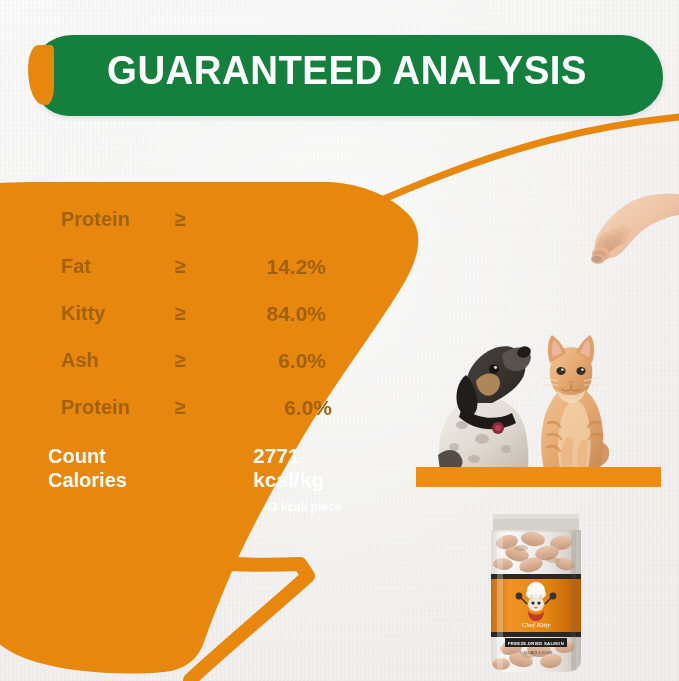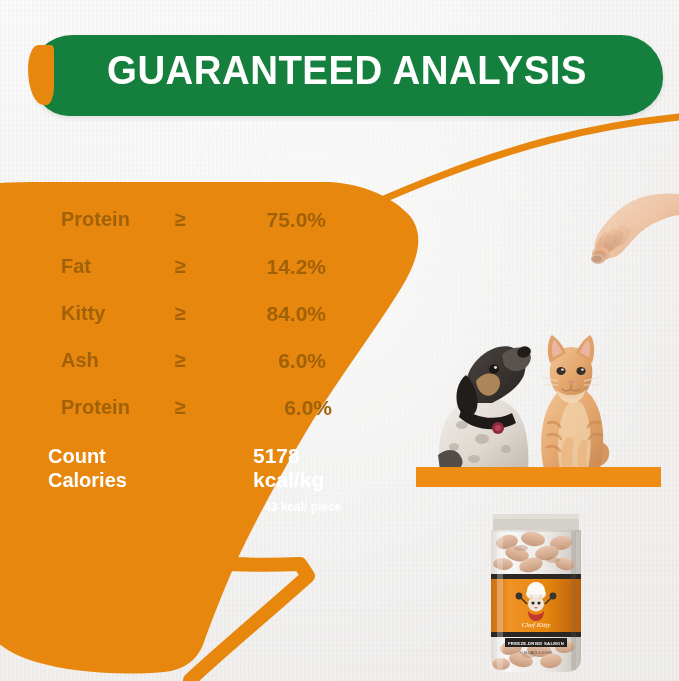--- a/index.html
+++ b/index.html
@@ -450,21 +450,20 @@
 
   <div class="title-banner">
     <div class="title-text">GUARANTEED ANALYSIS</div>
   </div>
 
   <div class="nutrition">
 
     <div class="nut-row">
       <span class="nut-label">Protein</span>
       <span class="nut-op">≥</span>
-      <span class="nut-value">75.0%</span>
     </div>
 
     <div class="nut-row">
       <span class="nut-label">Fat</span>
       <span class="nut-op">≥</span>
       <span class="nut-value">14.2%</span>
     </div>
 
     <div class="nut-row">
       <span class="nut-label">Kitty</span>
@@ -484,19 +483,19 @@
       <span class="nut-value">6.0%</span>
     </div>
   </div>
 
   <div class="calories">
     <div class="cal-label">
       <div>Count</div>
       <div>Calories</div>
     </div>
     <div class="cal-value">
-      <div>5178</div>
+      <div>2771</div>
       <div>kcal/kg</div>
     </div>
     <div class="cal-note">43 kcal/ piece</div>
   </div>
 
 </div>
 
 </body></html>

